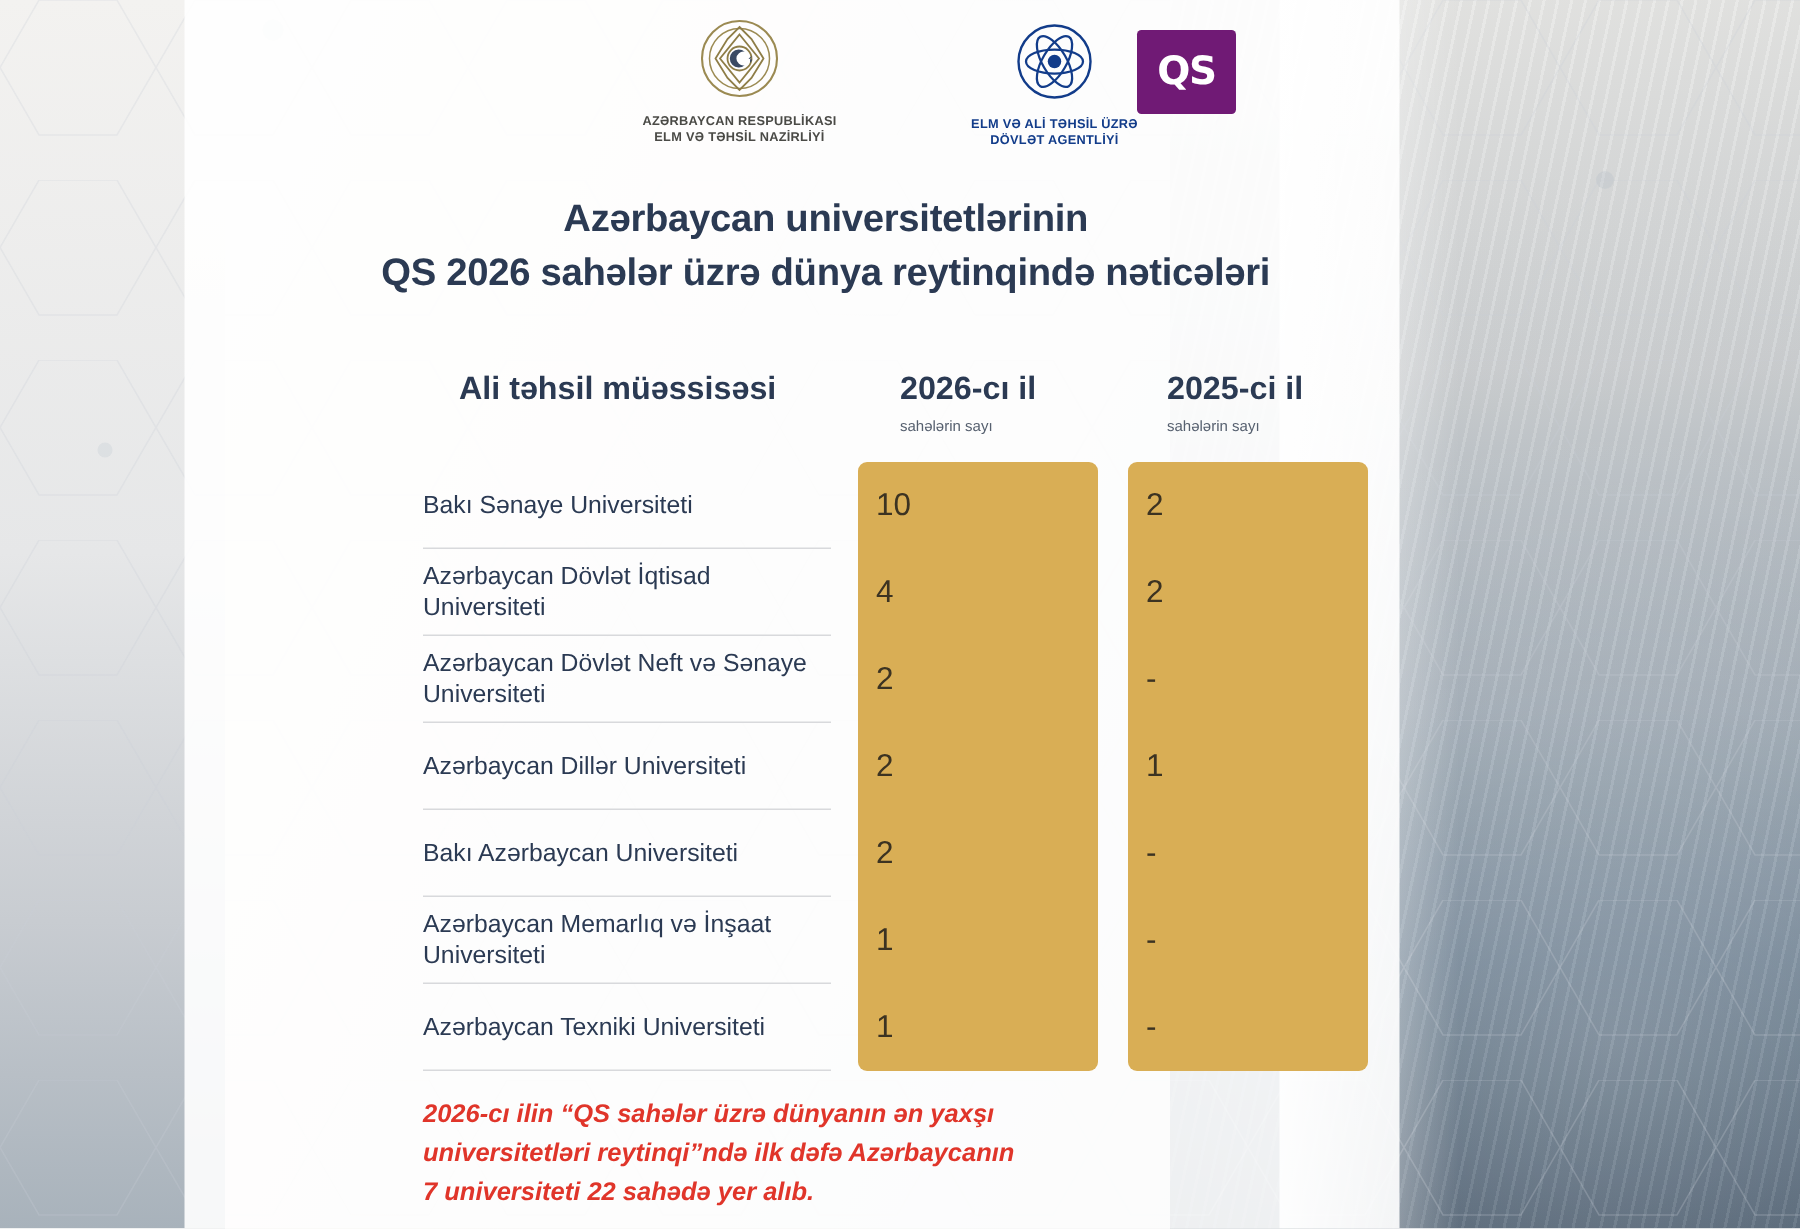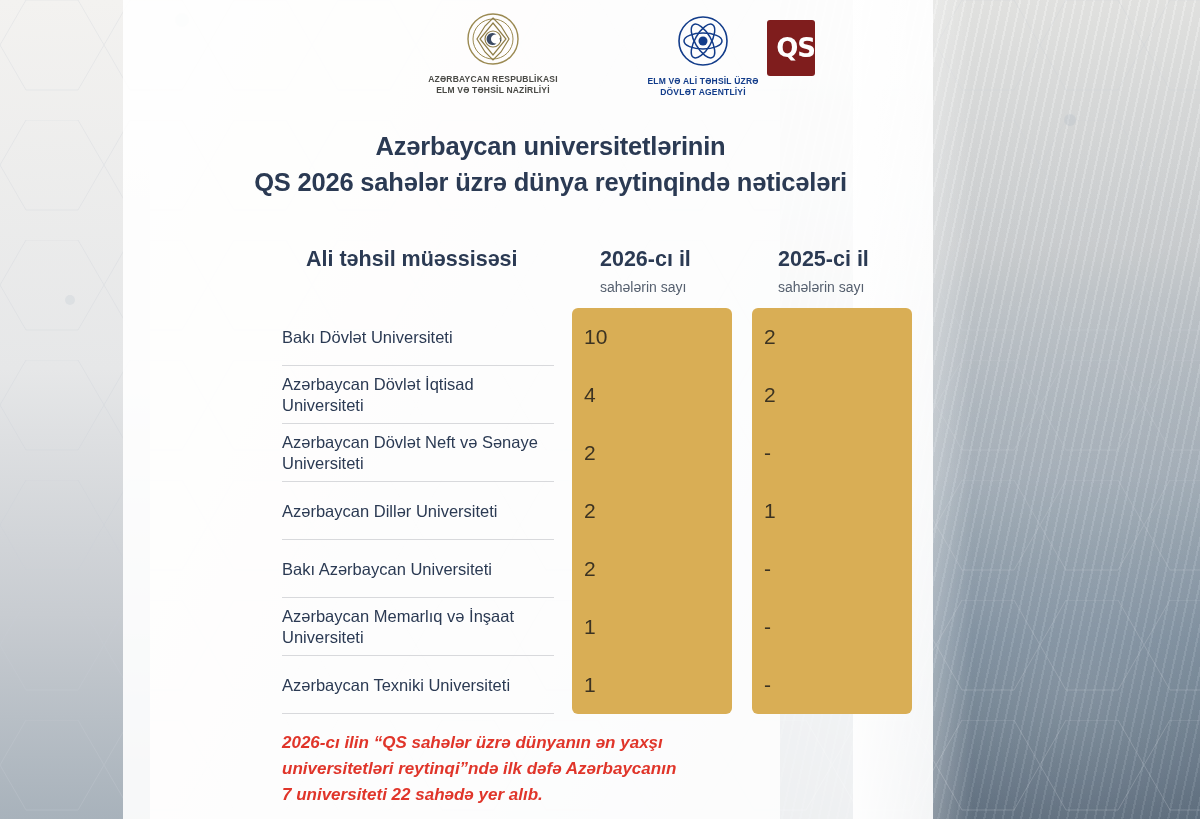--- a/index.html
+++ b/index.html
@@ -96,27 +96,26 @@
     font-size: 8.5px;
     font-weight: bold;
     line-height: 1.25;
     letter-spacing: 0.2px;
     color: #4a4a46;
     text-transform: uppercase;
   }
   .logo-caption.blue { color: #123c8a; }
 
   .qs-box {
-    width: 48px;
+    width: 66px;
     height: 56px;
-    background: #7f1d1d;
+    background: #701a75;
     border-radius: 3px;
     margin: 0 auto;
     position: relative;
-    text-align: right;
   }
   .qs-box span {
     position: absolute;
     left: 0; right: 0;
     top: 50%;
     transform: translateY(-50%);
     color: #ffffff;
     font-weight: bold;
     font-size: 26px;
     letter-spacing: -1px;
@@ -155,21 +154,21 @@
     color: #2b3a53;
     margin-left: 24px;
   }
   .th .th-main {
     font-size: 21.5px;
     font-weight: bold;
     line-height: 1.1;
     white-space: nowrap;
   }
   .th .th-sub {
-    font-size: 14px;
+    font-size: 10px;
     font-weight: normal;
     color: #56606f;
     margin-top: 7px;
     white-space: nowrap;
   }
   .th-inst { left: 6px; top: 12px; }
   .th-2026 { left: 300px; top: 12px; }
   .th-2025 { left: 478px; top: 12px; }
 
   .rows { position: relative; }
@@ -310,21 +309,21 @@
       </div>
       <div class="th th-2025">
         <div class="th-main">2025-ci il</div>
         <div class="th-sub">sahələrin sayı</div>
       </div>
     </div>
 
     <div class="rows">
 
       <div class="row">
-        <div class="row-name">Bakı Dövlət Universiteti</div>
+        <div class="row-name">Bakı Sənaye Universiteti</div>
         <div class="row-sep"></div>
         <div class="cell cell-2026">
             <span>10</span>
           </div>
         <div class="cell cell-2025">
             <span>2</span>
           </div>
       </div>
 
       <div class="row">

